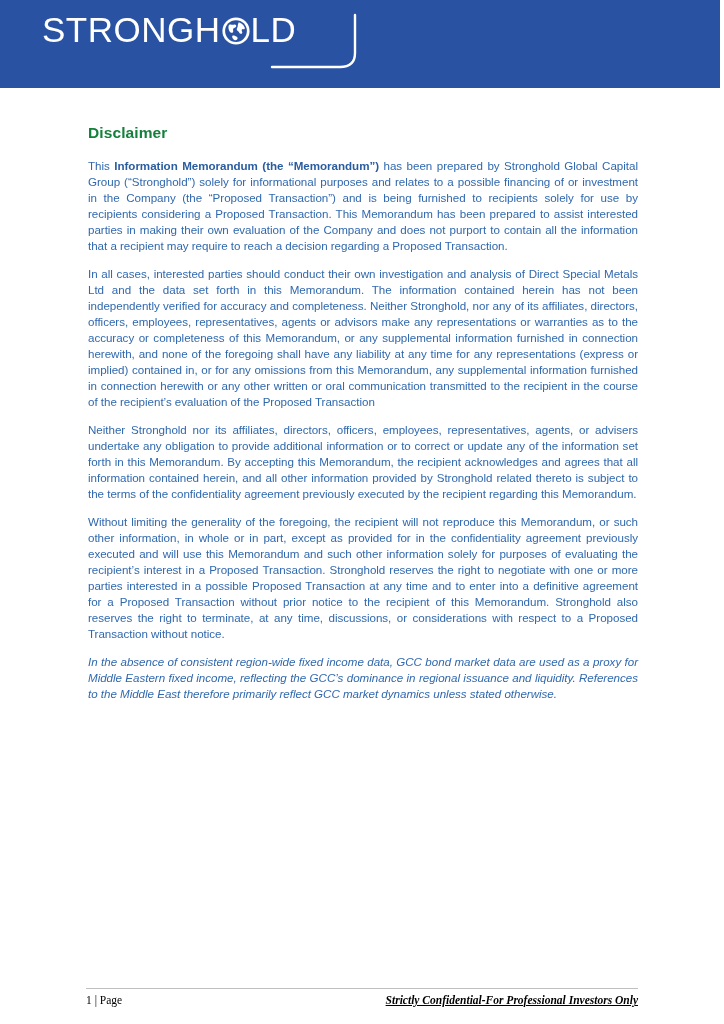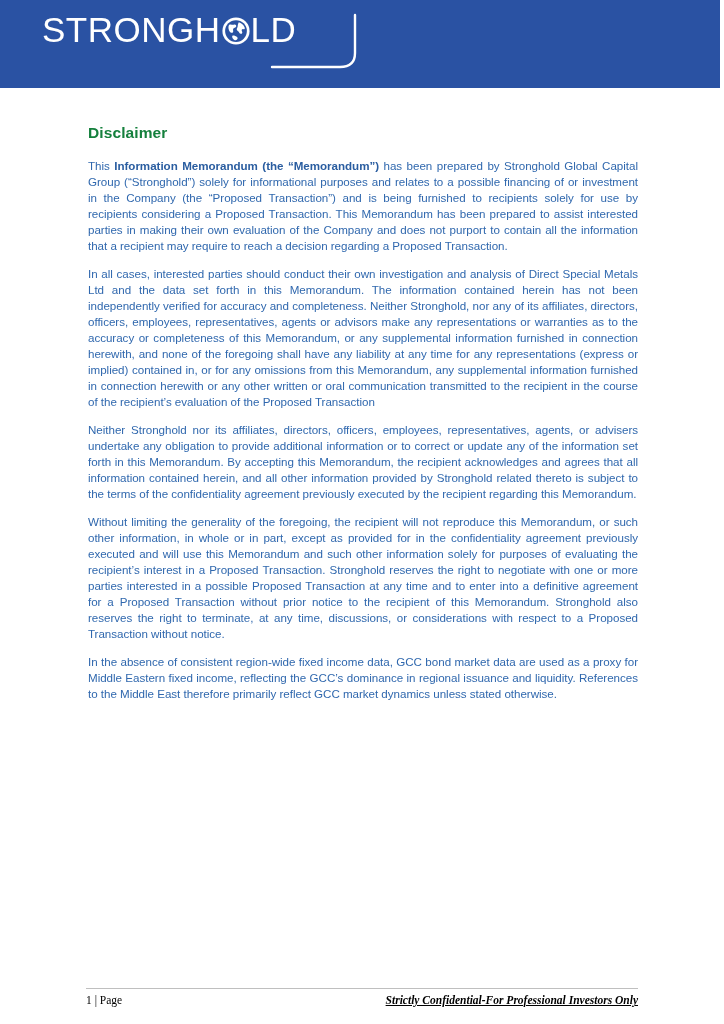--- a/index.html
+++ b/index.html
@@ -92,21 +92,21 @@
   }
   .para {
     font-family: "Liberation Sans", sans-serif;
     font-size: 11.6px;
     line-height: 16px;
     color: #3068AE;
     text-align: justify;
     margin: 0 0 12px 0;
     letter-spacing: -0.03px;
   }
-  .para:last-child { margin-bottom: 0; }
+  .para:last-child { margin-bottom: 0; font-style: italic; }
   .para b {
     font-weight: bold;
     color: #2A5DA0;
   }
 
   
   .footer {
     position: absolute;
     left: 86px;
     bottom: 18px;

